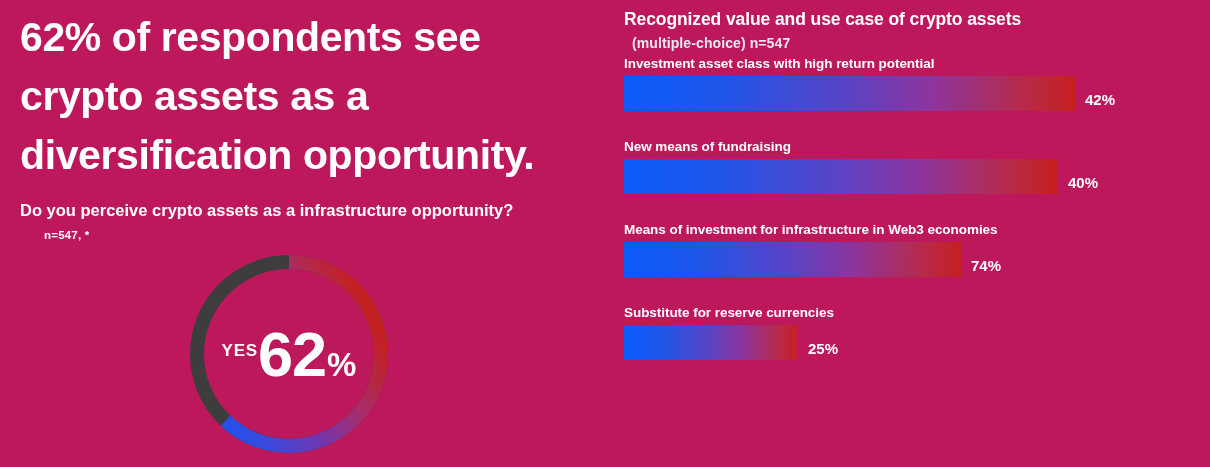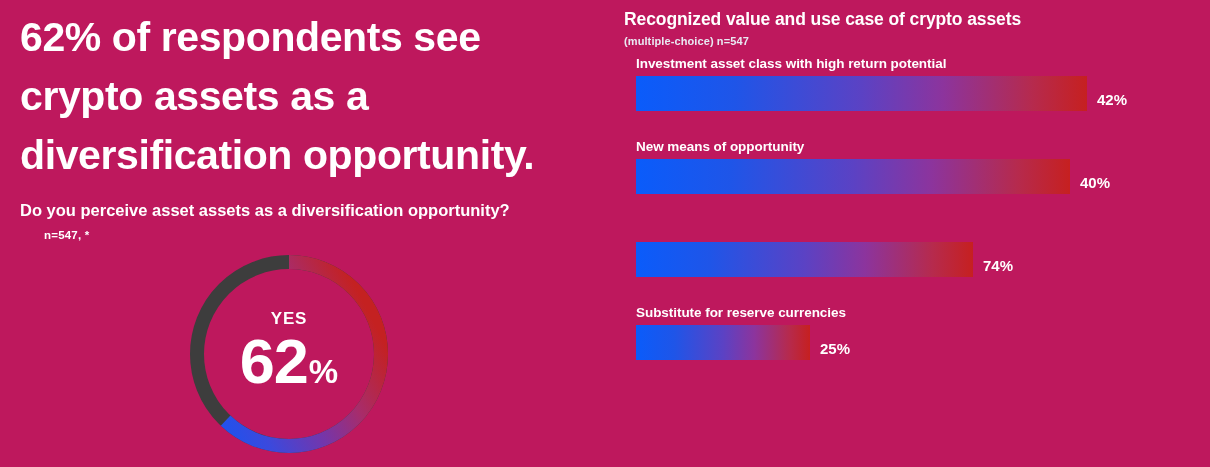--- a/index.html
+++ b/index.html
@@ -70,21 +70,21 @@
     width: 198px;
     height: 198px;
   }
   .donut-center {
     position: absolute;
     left: 0;
     top: 0;
     width: 198px;
     height: 198px;
     display: flex;
-    flex-direction: column;
+    flex-direction: row;
     align-items: center;
     justify-content: center;
   }
   .donut-yes {
     font-size: 17px;
     font-weight: 700;
     letter-spacing: 0.8px;
     color: #ffffff;
     margin-bottom: 1px;
     margin-top: -6px;
@@ -120,37 +120,36 @@
     position: absolute;
     left: 4px;
     top: 9px;
     font-size: 17.5px;
     font-weight: 700;
     color: #ffffff;
     letter-spacing: -0.1px;
   }
   .panel-sub {
     position: absolute;
-    left: 4px;
+    left: 12px;
     top: 35px;
-    font-size: 11px;
+    font-size: 14px;
     font-weight: 700;
     color: #e9e9f2;
     letter-spacing: 0.1px;
   }
   .bars {
     position: absolute;
     left: 0;
     top: 56px;
     width: 590px;
   }
   .bar-row {
     position: relative;
     height: 83px;
-    margin-left: 12px;
   }
   .bar-label {
     position: absolute;
     left: 4px;
     top: 0;
     font-size: 13.5px;
     font-weight: 700;
     color: #ffffff;
     letter-spacing: -0.05px;
     white-space: nowrap;
@@ -181,21 +180,21 @@
 </head>
 <body>
 
 <div class="page">
 
   <div class="left-panel">
 
     <div class="headline">62% of respondents see crypto assets as a diversification opportunity.</div>
 
     <div class="subtitle">
-      <span>Do you perceive asset assets as a diversification opportunity?</span>
+      <span>Do you perceive crypto assets as a infrastructure opportunity?</span>
       <span class="note">n=547, *</span>
     </div>
 
     <div class="donut-wrap">
       <svg class="donut-svg" viewBox="0 0 198 198">
         <defs>
           <linearGradient id="arcgrad" x1="0.08" y1="0" x2="0.6" y2="1">
             <stop offset="0%" stop-color="#0d58f8"></stop>
             <stop offset="28%" stop-color="#3b49dd"></stop>
             <stop offset="52%" stop-color="#7336ac"></stop>
@@ -226,28 +225,29 @@
 
       <div class="bar-row">
         <div class="bar-label">Investment asset class with high return potential</div>
         <div class="bar-track">
           <div class="bar-fill" style="width:451px"></div>
         </div>
         <div class="bar-value" style="left:465px">42%</div>
       </div>
 
       <div class="bar-row">
-        <div class="bar-label">New means of opportunity</div>
+        <div class="bar-label">New means of fundraising</div>
         <div class="bar-track">
           <div class="bar-fill" style="width:434px"></div>
         </div>
         <div class="bar-value" style="left:448px">40%</div>
       </div>
 
       <div class="bar-row">
+        <div class="bar-label">Means of investment for infrastructure in Web3 economies</div>
         <div class="bar-track">
           <div class="bar-fill" style="width:337px"></div>
         </div>
         <div class="bar-value" style="left:351px">74%</div>
       </div>
 
 
       <div class="bar-row">
         <div class="bar-label">Substitute for reserve currencies</div>
         <div class="bar-track">

